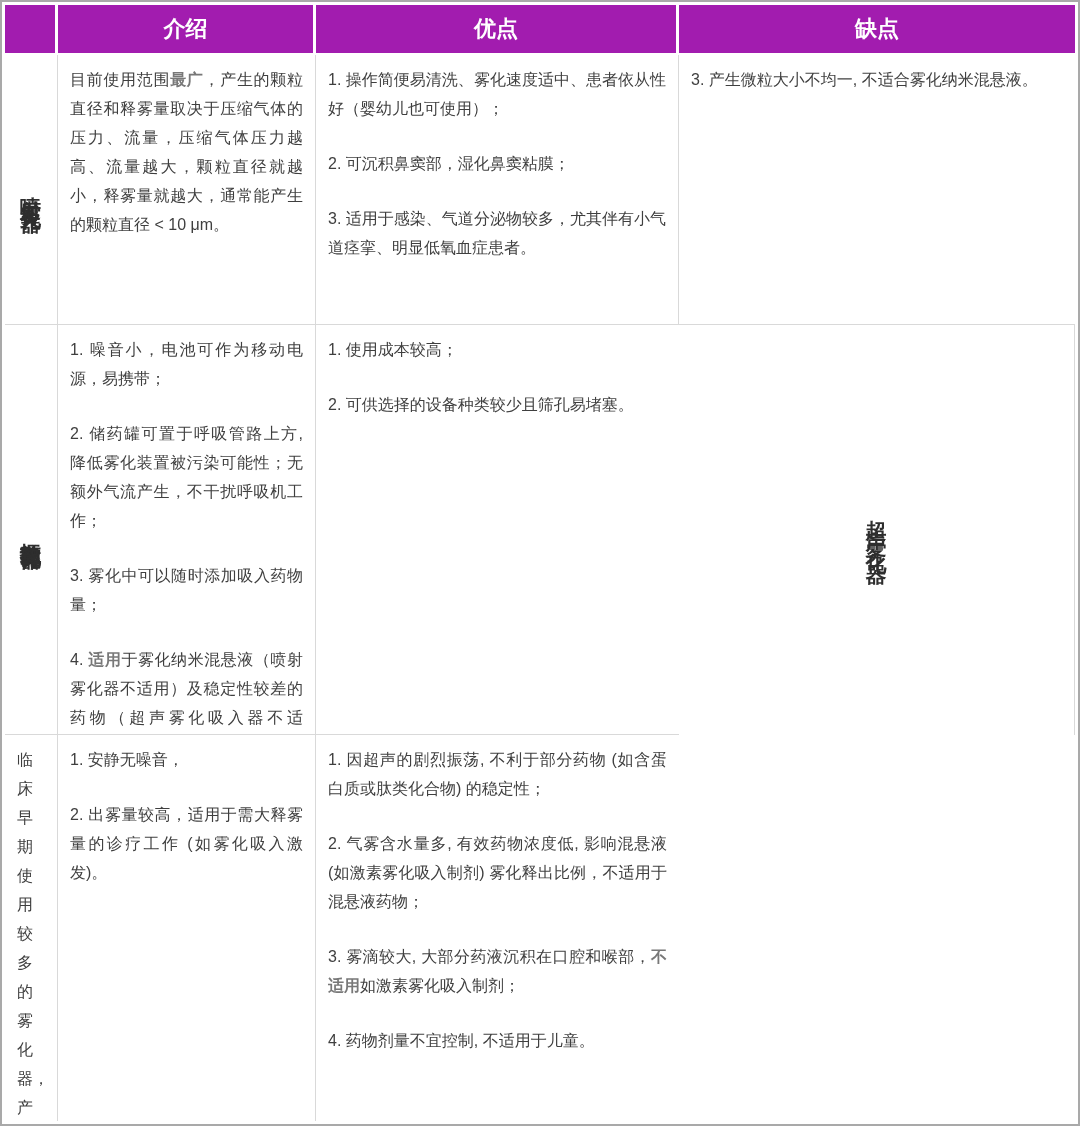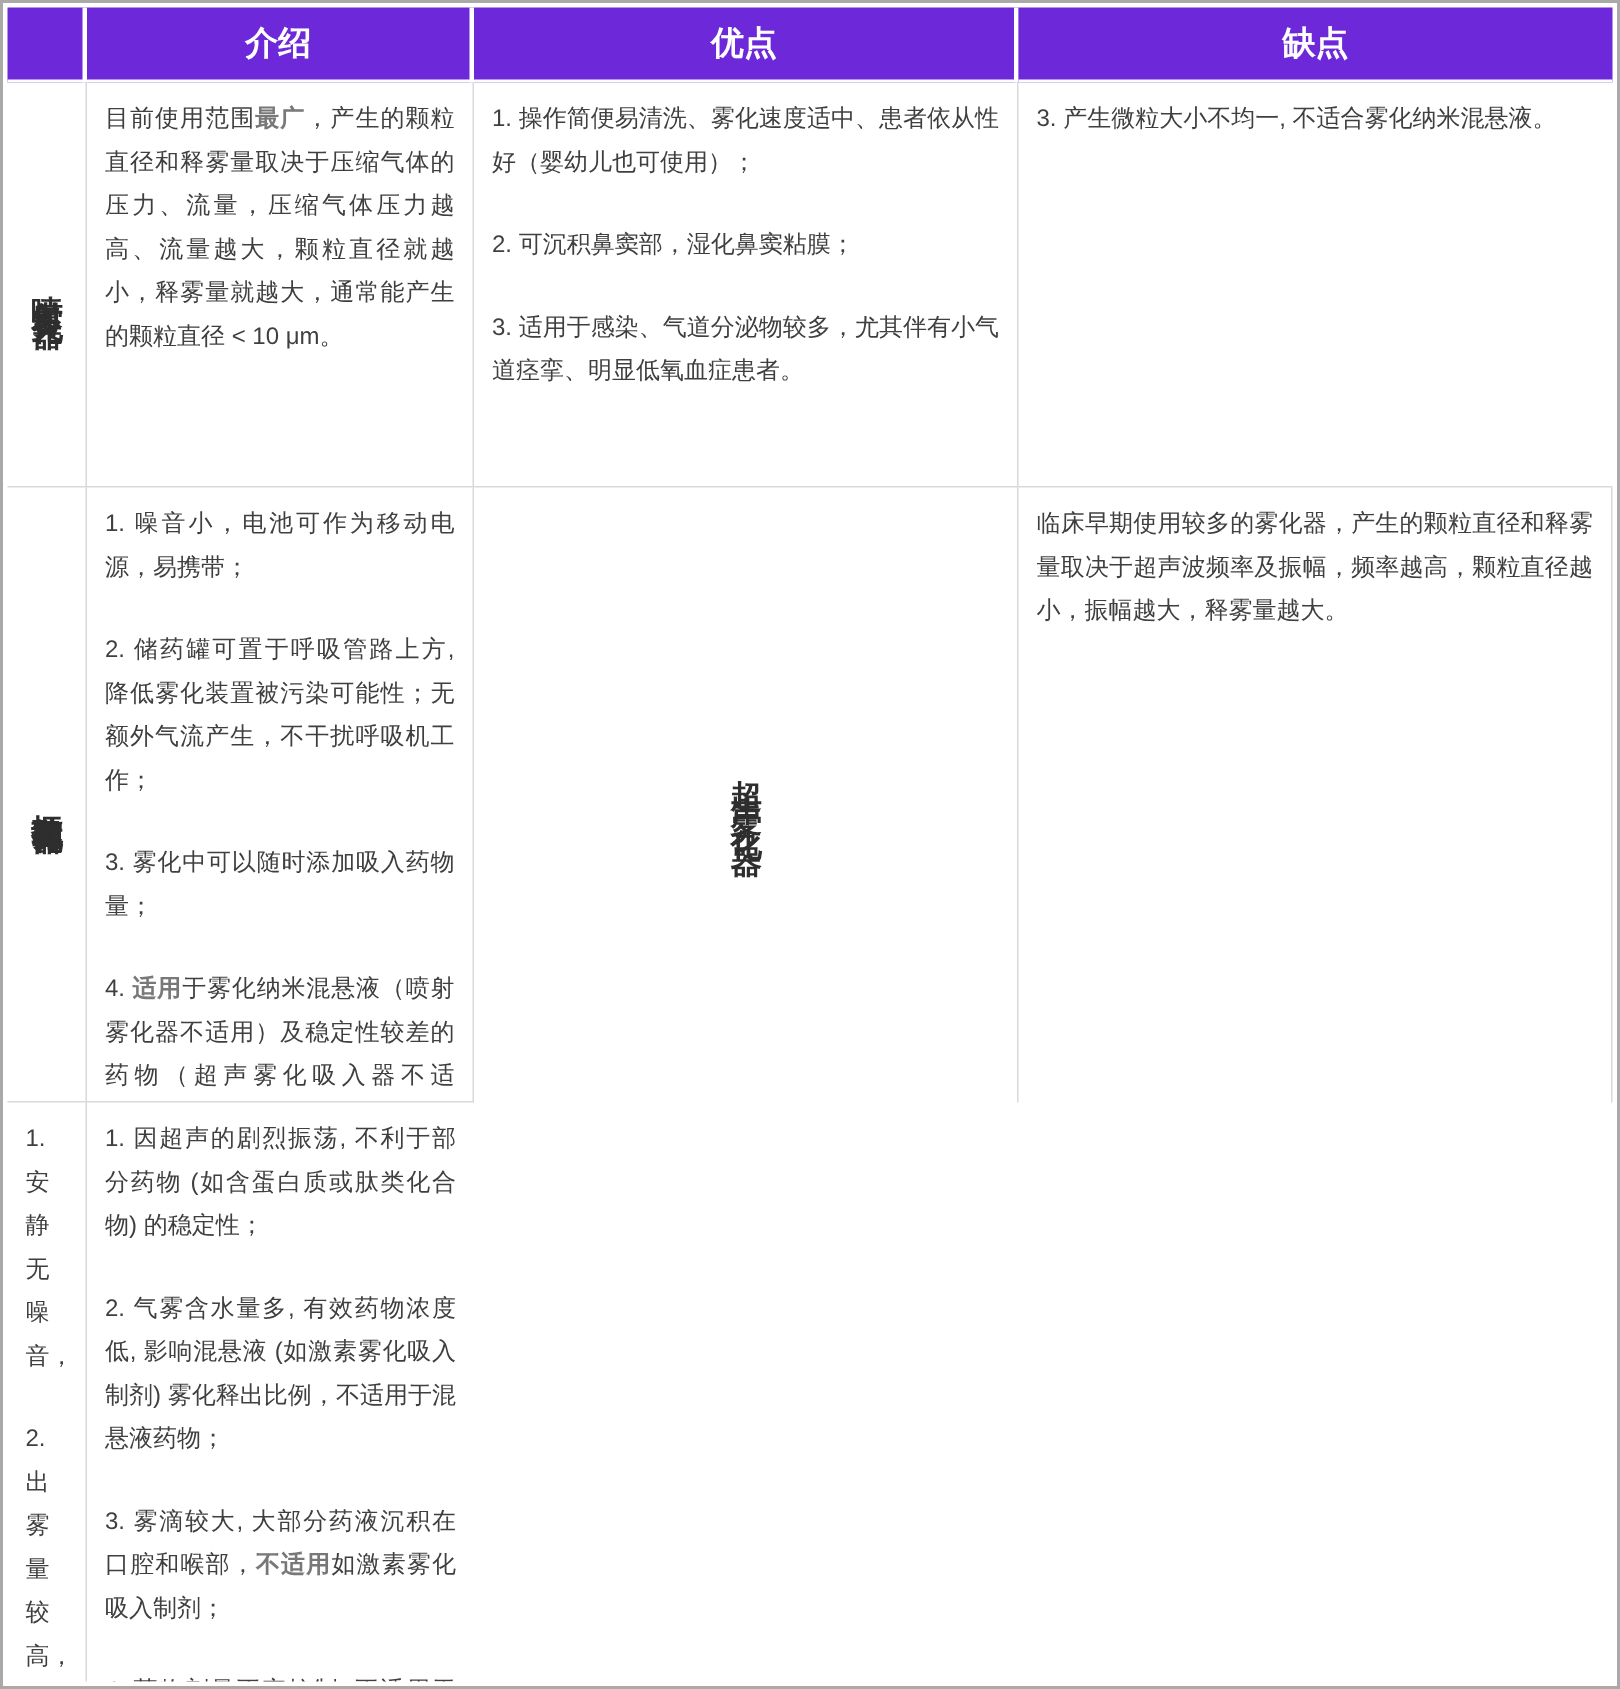--- a/index.html
+++ b/index.html
@@ -12,21 +12,21 @@
     padding:3px;
   }
   .tbl{
     box-sizing:border-box;
     width:100%;height:100%;
     display:grid;
     grid-template-columns:53px 258px 363px 1fr;
     grid-template-rows:50px 270px 410px 1fr;
   }
   .hcell{
-    background:#6d28d9;
+    background:#a21caf;
     color:#ffffff;
     font-size:22px;
     font-weight:bold;
     display:flex;align-items:center;justify-content:center;
     border-bottom:2px solid #ffffff;
   }
   .hcell.gapr{border-right:3px solid #ffffff;}
   .cell{
     box-sizing:border-box;
     display:flex;
@@ -92,20 +92,24 @@
 
     <div class="labelcell">
       <span class="vlabel ls-row2">振动筛孔雾化器</span>
     </div>
     <div class="cell">
         <p class="para"><span>1. 噪音小，电池可作为移动电源，易携带；</span></p>
         <p class="para"><span>2. 储药罐可置于呼吸管路上方, 降低雾化装置被污染可能性；无额外气流产生，不干扰呼吸机工作；</span></p>
         <p class="para"><span>3. 雾化中可以随时添加吸入药物量；</span></p>
         <p class="para"><span>4. </span><span class="em">适用</span><span>于雾化纳米混悬液（喷射雾化器不适用）及稳定性较差的药物（超声雾化吸入器不适用）。</span></p>
       </div>
+    <div class="cell lastcol">
+        <p class="para"><span>1. 使用成本较高；</span></p>
+        <p class="para"><span>2. 可供选择的设备种类较少且筛孔易堵塞。</span></p>
+      </div>
 
     <div class="labelcell lastrow">
       <span class="vlabel ls-row3">超声雾化器</span>
     </div>
     <div class="cell lastrow">
         <p class="para"><span>临床早期使用较多的雾化器，产生的颗粒直径和释雾量取决于超声波频率及振幅，频率越高，颗粒直径越小，振幅越大，释雾量越大。</span></p>
       </div>
     <div class="cell lastrow">
         <p class="para"><span>1. 安静无噪音，</span></p>
         <p class="para"><span>2. 出雾量较高，适用于需大释雾量的诊疗工作 (如雾化吸入激发)。</span></p>

